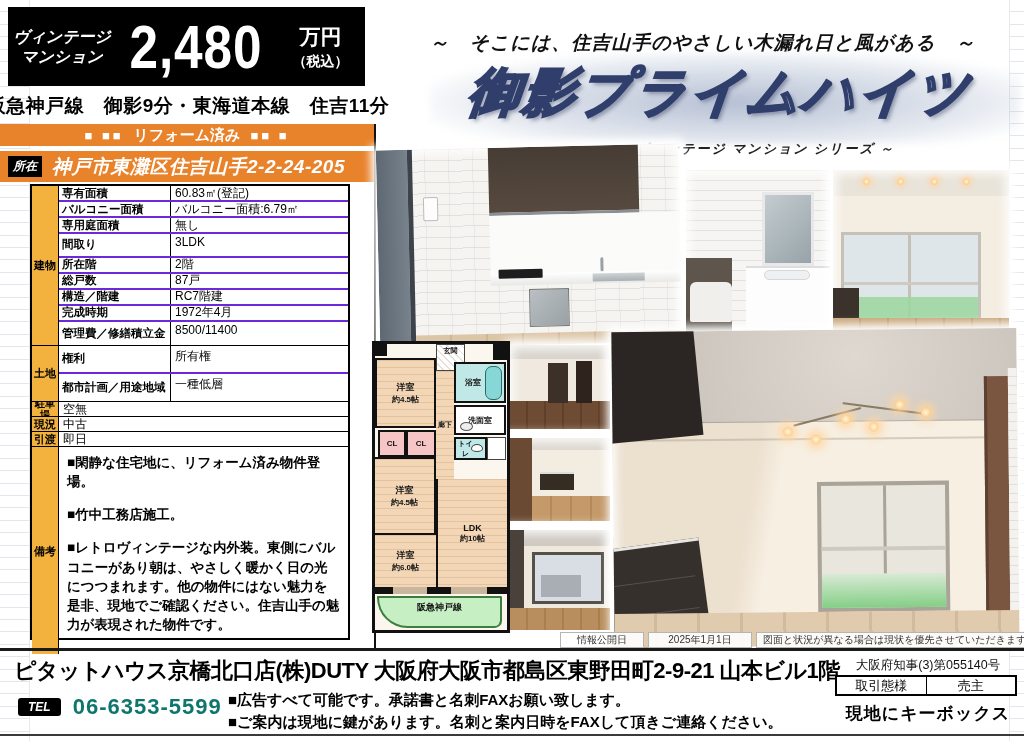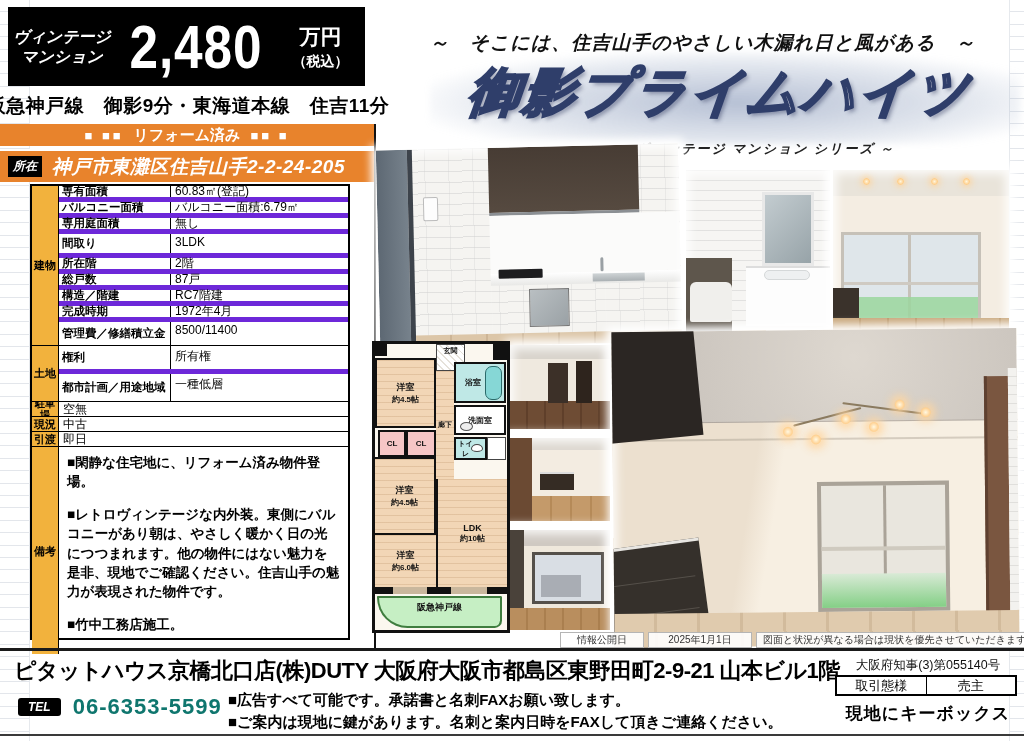--- a/index.html
+++ b/index.html
@@ -53,21 +53,21 @@
     position:absolute; left:30px; top:184px; width:320px; height:456px;
     border:2px solid #000; background:#fff; display:flex; flex-direction:column;
   }
   .trow, .grp { display:flex; border-bottom:1px solid #000; }
   .lab {
     flex:0 0 27px; background:#F2B23D; border-right:1px solid #000;
     display:flex; align-items:center; justify-content:center;
     font-weight:bold; font-size:11px; text-align:center; line-height:1.1; overflow:hidden;
   }
   .grp .rows { flex:1; display:flex; flex-direction:column; }
-  .srow { display:flex; border-bottom:5px solid #6d28d9; }
+  .srow { display:flex; border-bottom:2px solid #6d28d9; }
   .srow.last { border-bottom:none; }
   .sub { flex:0 0 112px; border-right:1px solid #000; font-size:11.5px; font-weight:bold; padding:0 3px; display:flex; align-items:center; }
   .val { flex:1; font-size:12px; padding:0 4px; display:flex; align-items:center; }
   .name-val { flex:1; display:flex; align-items:center; justify-content:space-between; padding:0 10px 0 6px; font-size:23px; font-weight:bold; font-style:italic; letter-spacing:1px; }
   .notes-cell { flex:1; padding:6px 8px; font-size:13.5px; font-weight:bold; line-height:1.42; }
   .notes-cell p { margin-bottom:14px; }
 
   
   .vdivider { position:absolute; left:374px; top:124px; width:2px; height:524px; background:#111; }
 
@@ -326,22 +326,22 @@
     </div>
     <div class="trow" style="height:15px">
       <div class="lab">引渡</div>
       <div class="val">即日</div>
     </div>
 
     <div class="grp" style="flex:1;border-bottom:none">
       <div class="lab">備考</div>
       <div class="notes-cell">
         <p>■閑静な住宅地に、リフォーム済み物件登場。</p>
+        <p>■竹中工務店施工。</p>
         <p>■レトロヴィンテージな内外装。東側にバルコニーがあり朝は、やさしく暖かく日の光につつまれます。他の物件にはない魅力を是非、現地でご確認ください。住吉山手の魅力が表現された物件です。</p>
-        <p>■竹中工務店施工。</p>
       </div>
     </div>
   </div>
 
   <div class="vdivider"></div>
 
   <div class="tagline">～　そこには、住吉山手のやさしい木漏れ日と風がある　～</div>
   <div class="title-bg"></div>
   <div class="main-title">御影プライムハイツ</div>
   <div class="sub-title">～ ヴィンテージ マンション シリーズ ～</div>

